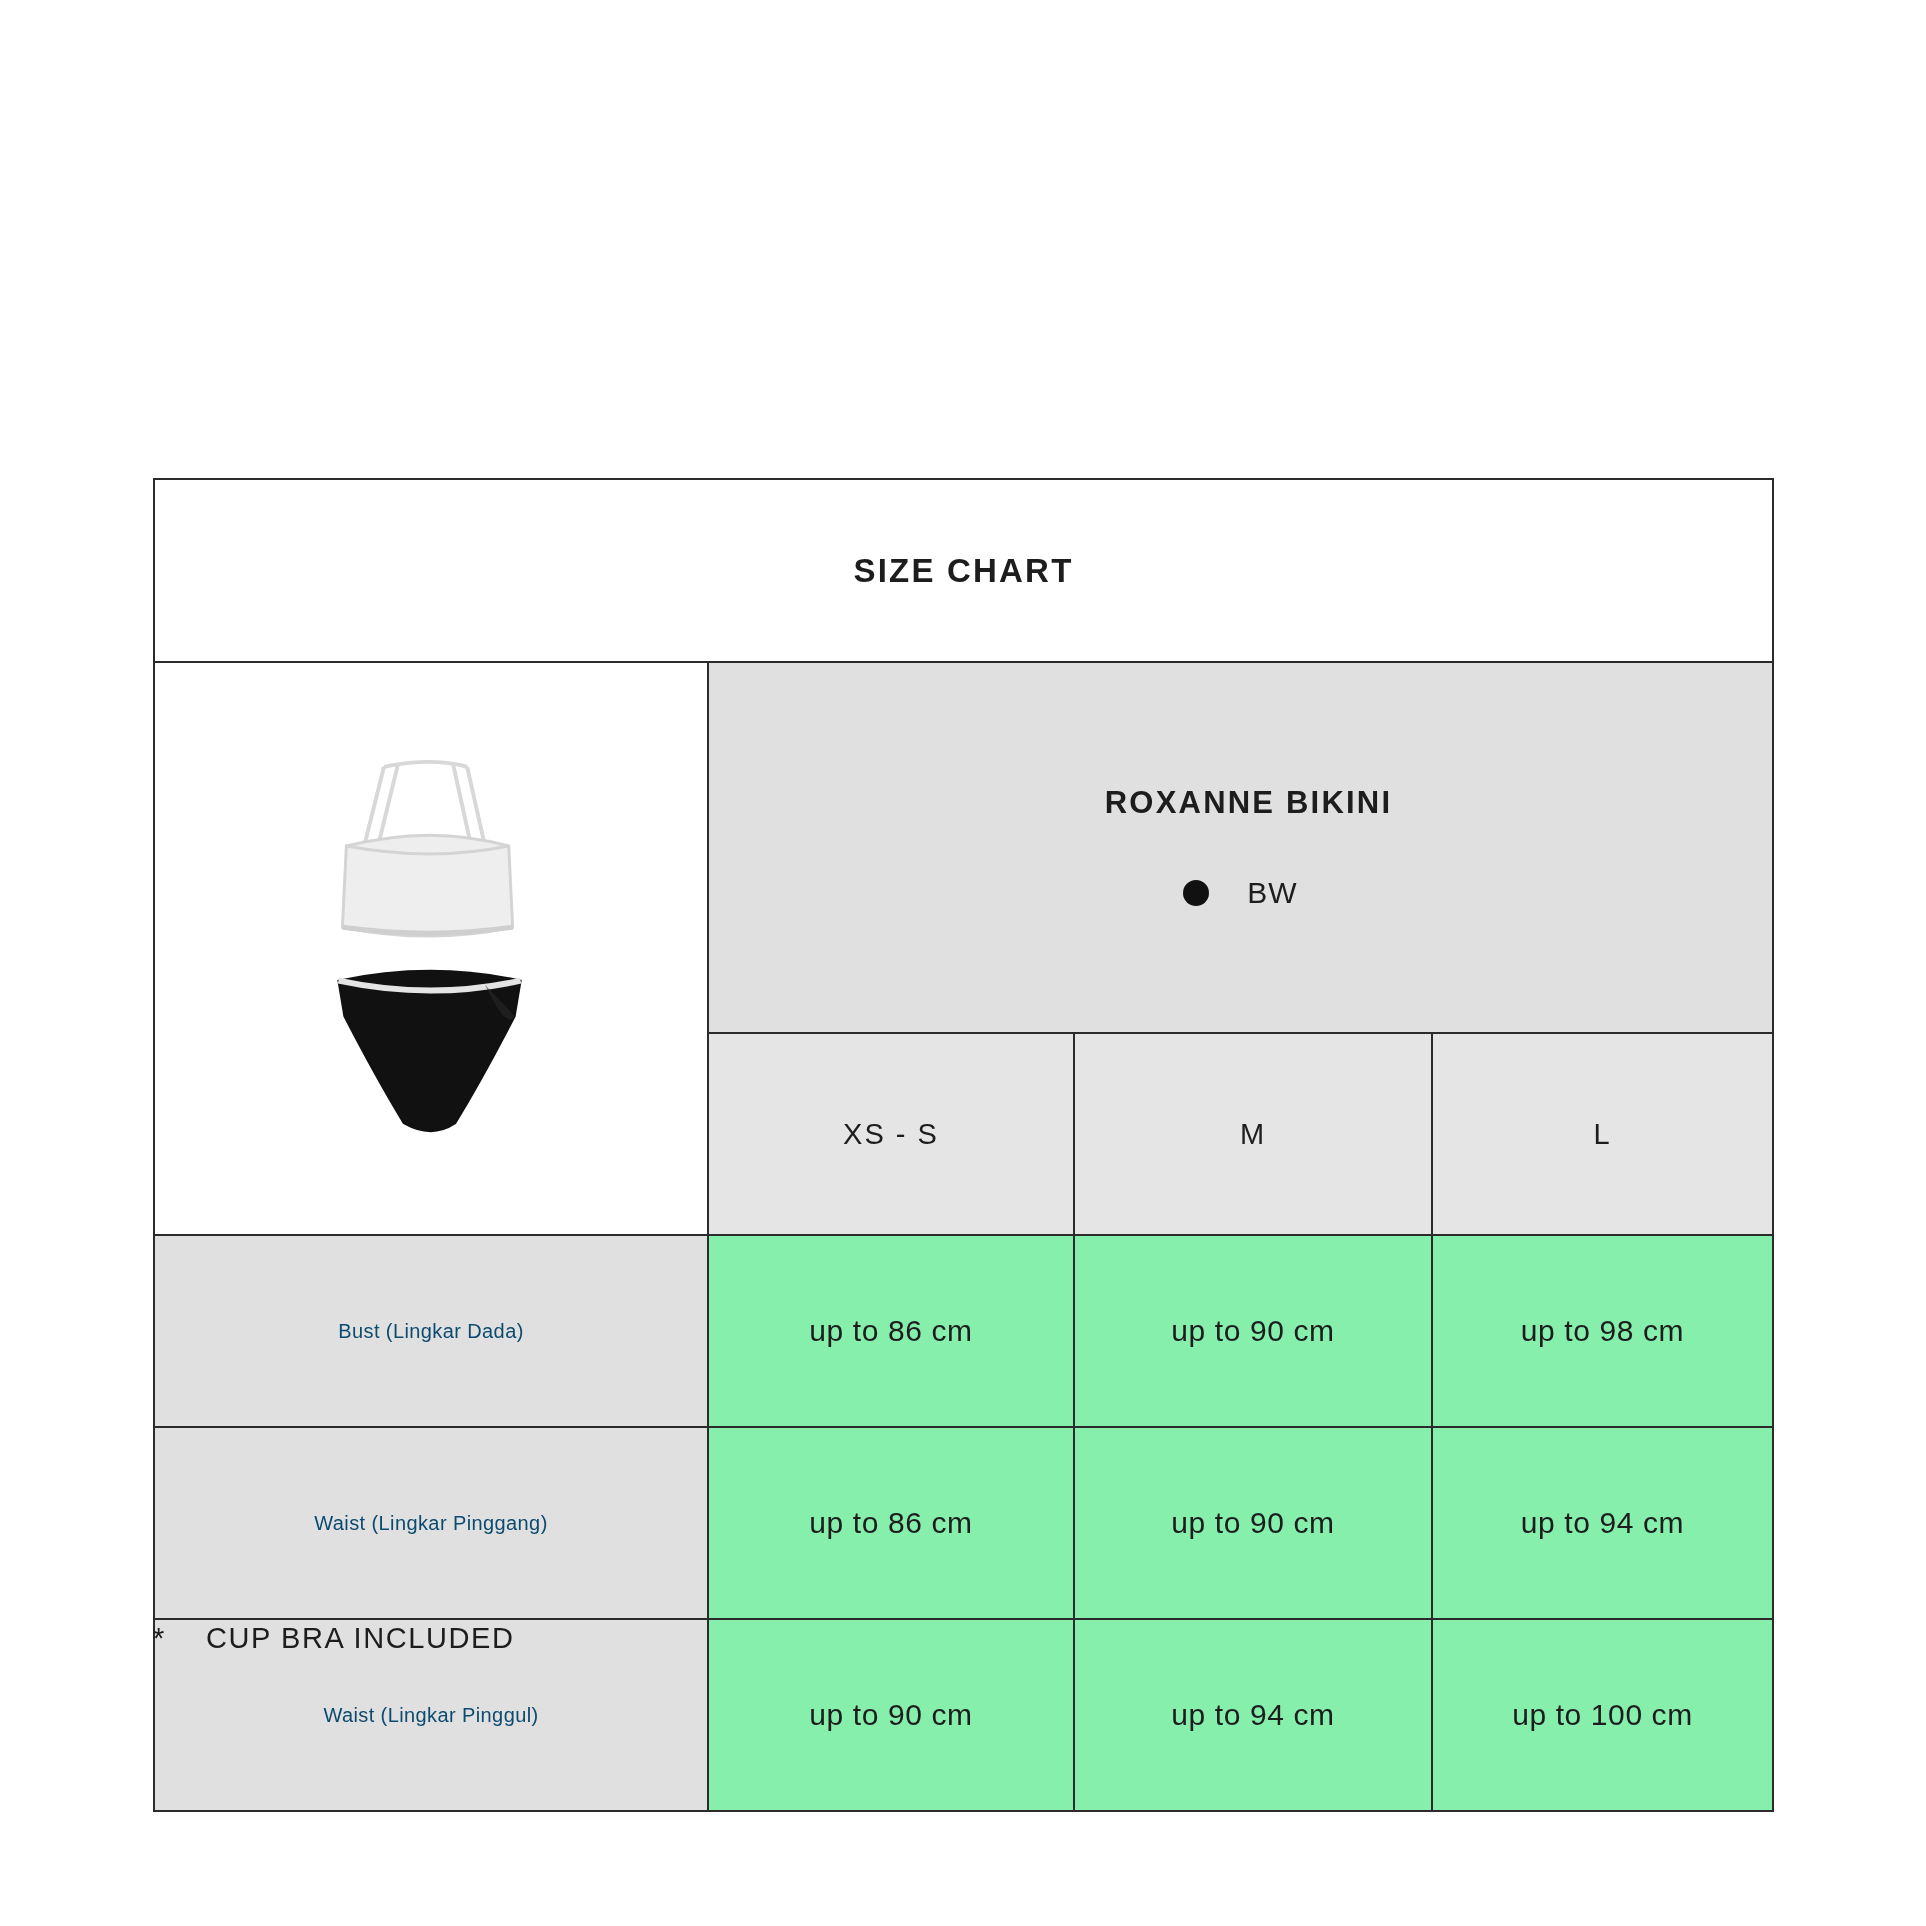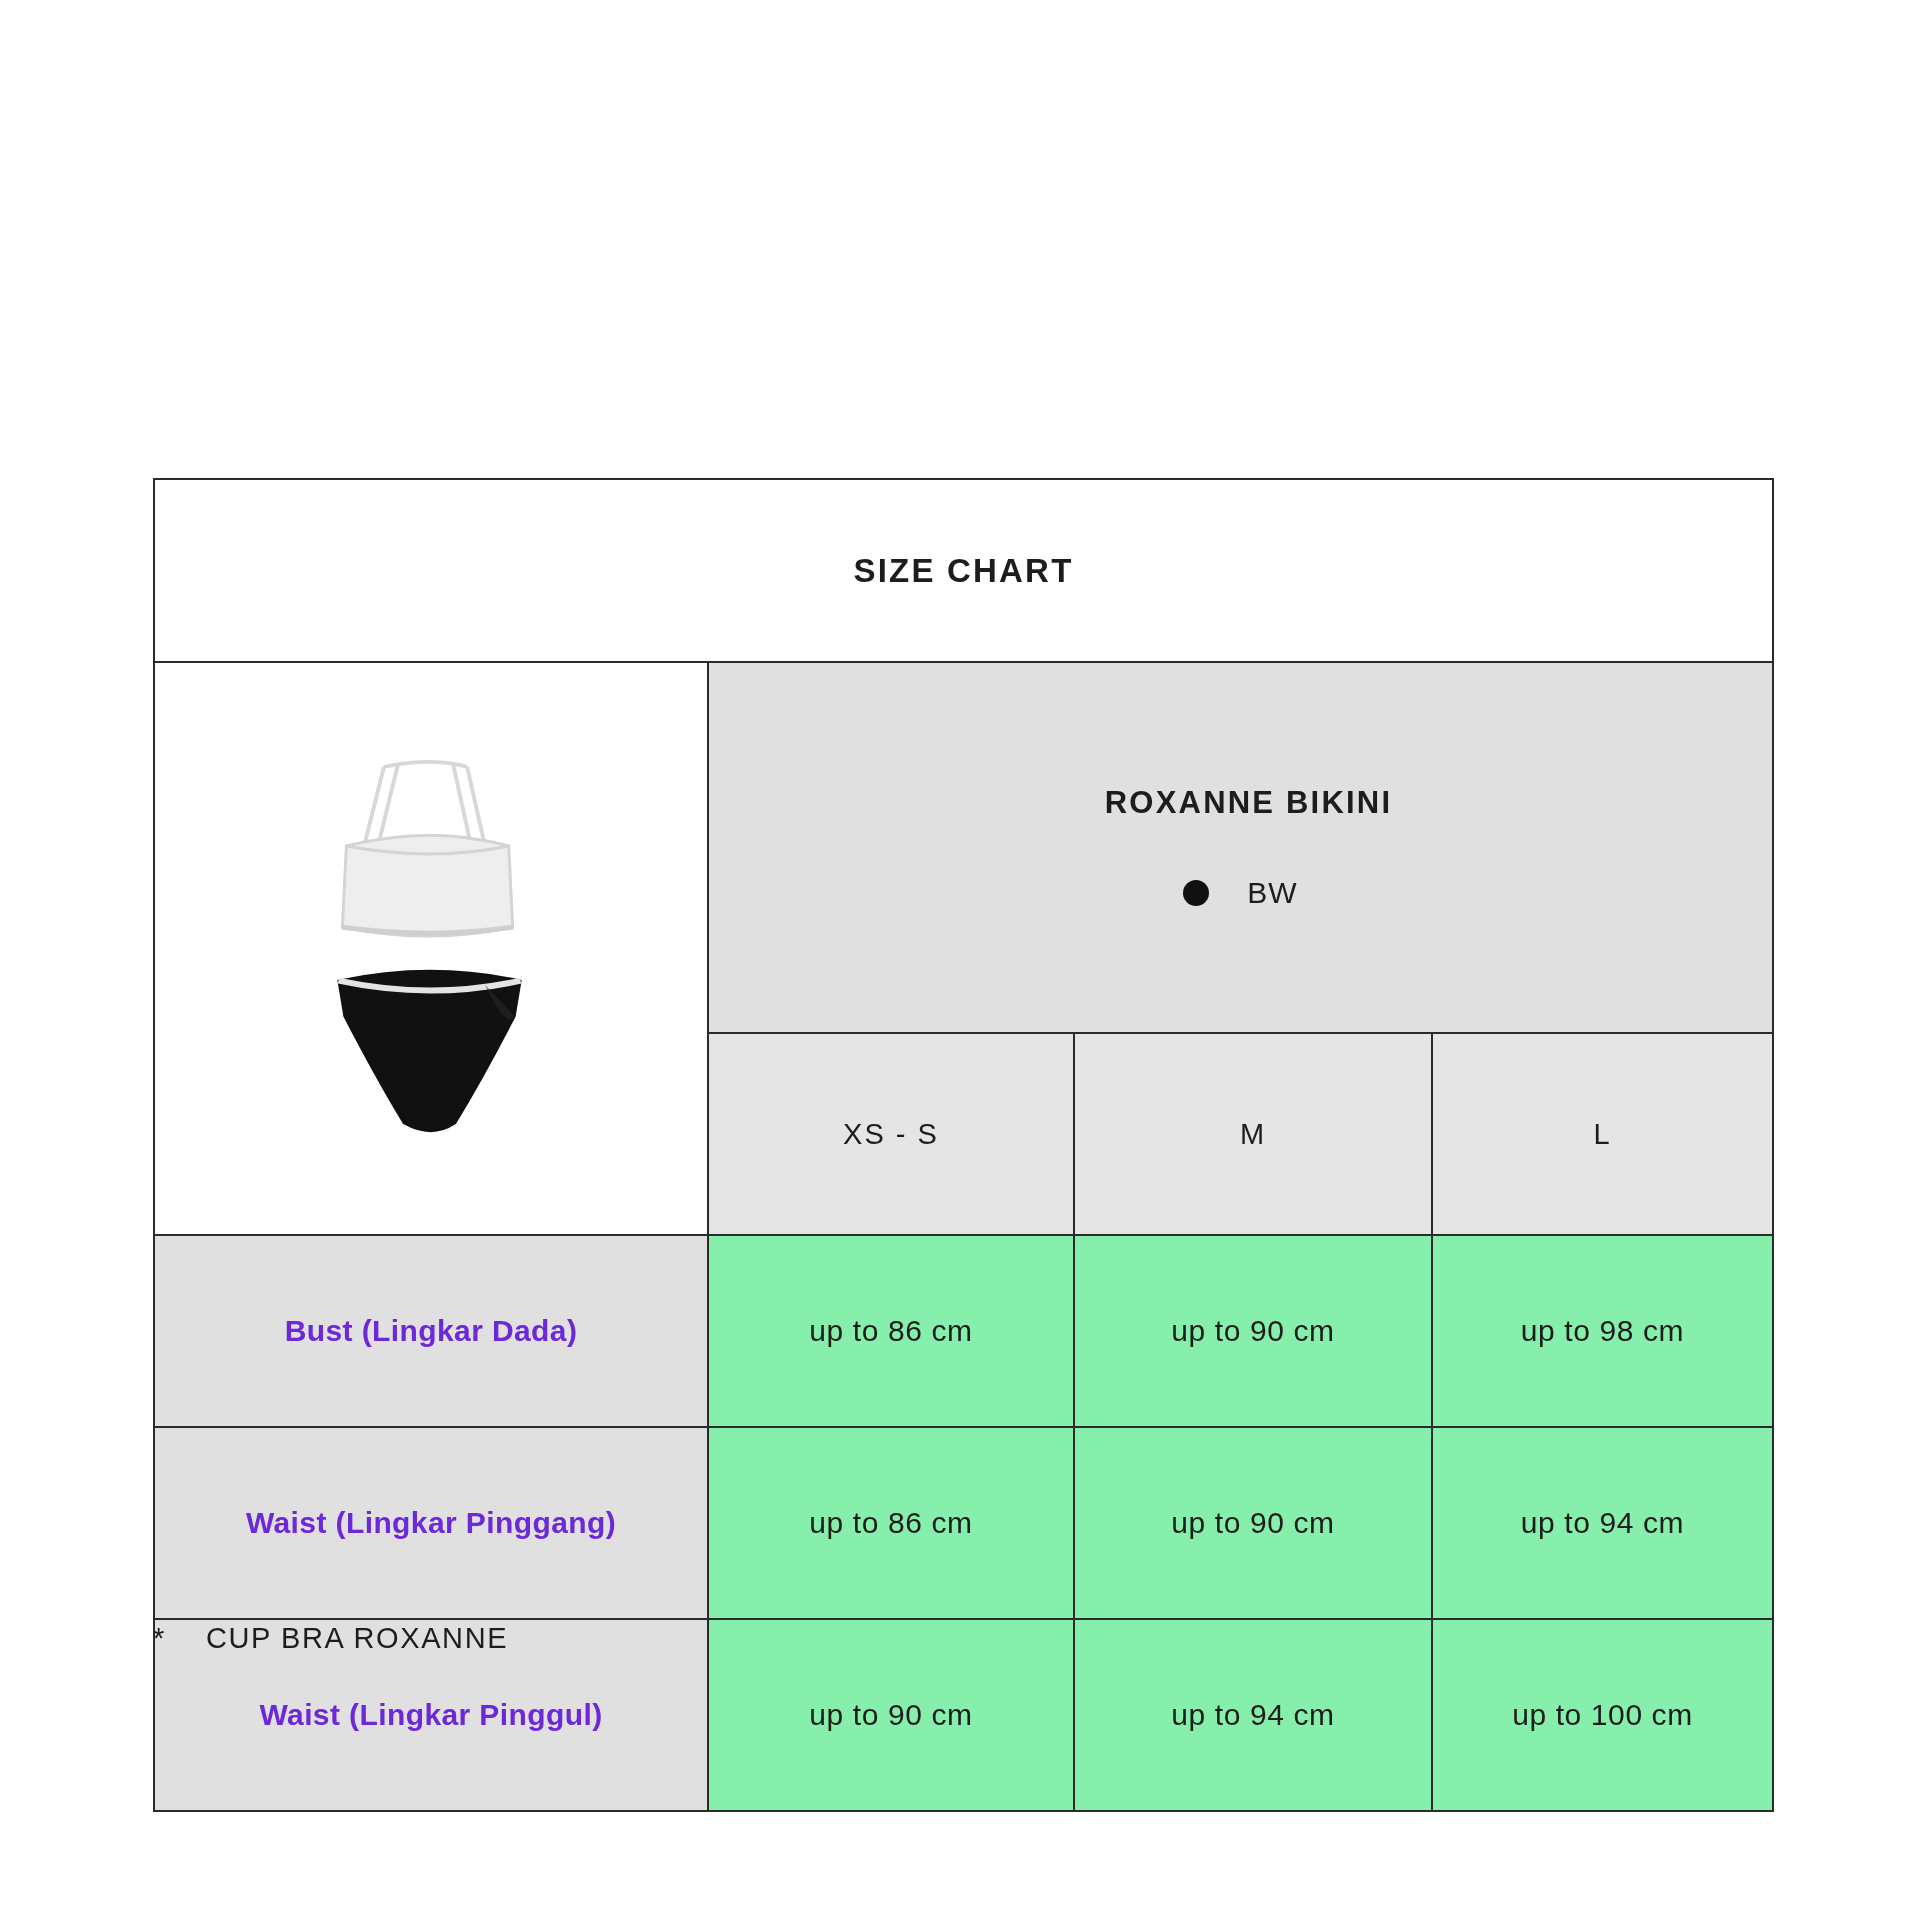--- a/index.html
+++ b/index.html
@@ -100,24 +100,24 @@
     height: 168px;
     font-size: 29px;
     font-weight: normal;
     letter-spacing: 2px;
     color: #1d1d1d;
   }
 
   .row-label {
     background: #e0e0e0;
     height: 158px;
-    font-size: 30px;
-    font-weight: bold;
+    font-size: 20px;
+    font-weight: normal;
     letter-spacing: 0.4px;
-    color: #6d28d9;
+    color: #0c4a6e;
   }
 
   .value-cell {
     background: #86efac;
     font-size: 30px;
     letter-spacing: 0.6px;
     color: #1d1d1d;
   }
 
   .footnote {
@@ -208,17 +208,17 @@
           <td class="value-cell">up to 90 cm</td>
           <td class="value-cell">up to 94 cm</td>
           <td class="value-cell">up to 100 cm</td>
         </tr>
       </tbody>
     </table>
   </div>
 
   <div class="footnote">
     <span>*</span>
-    <span>CUP BRA ROXANNE</span>
+    <span>CUP BRA INCLUDED</span>
   </div>
 
 </div>
 
 
 </body></html>

